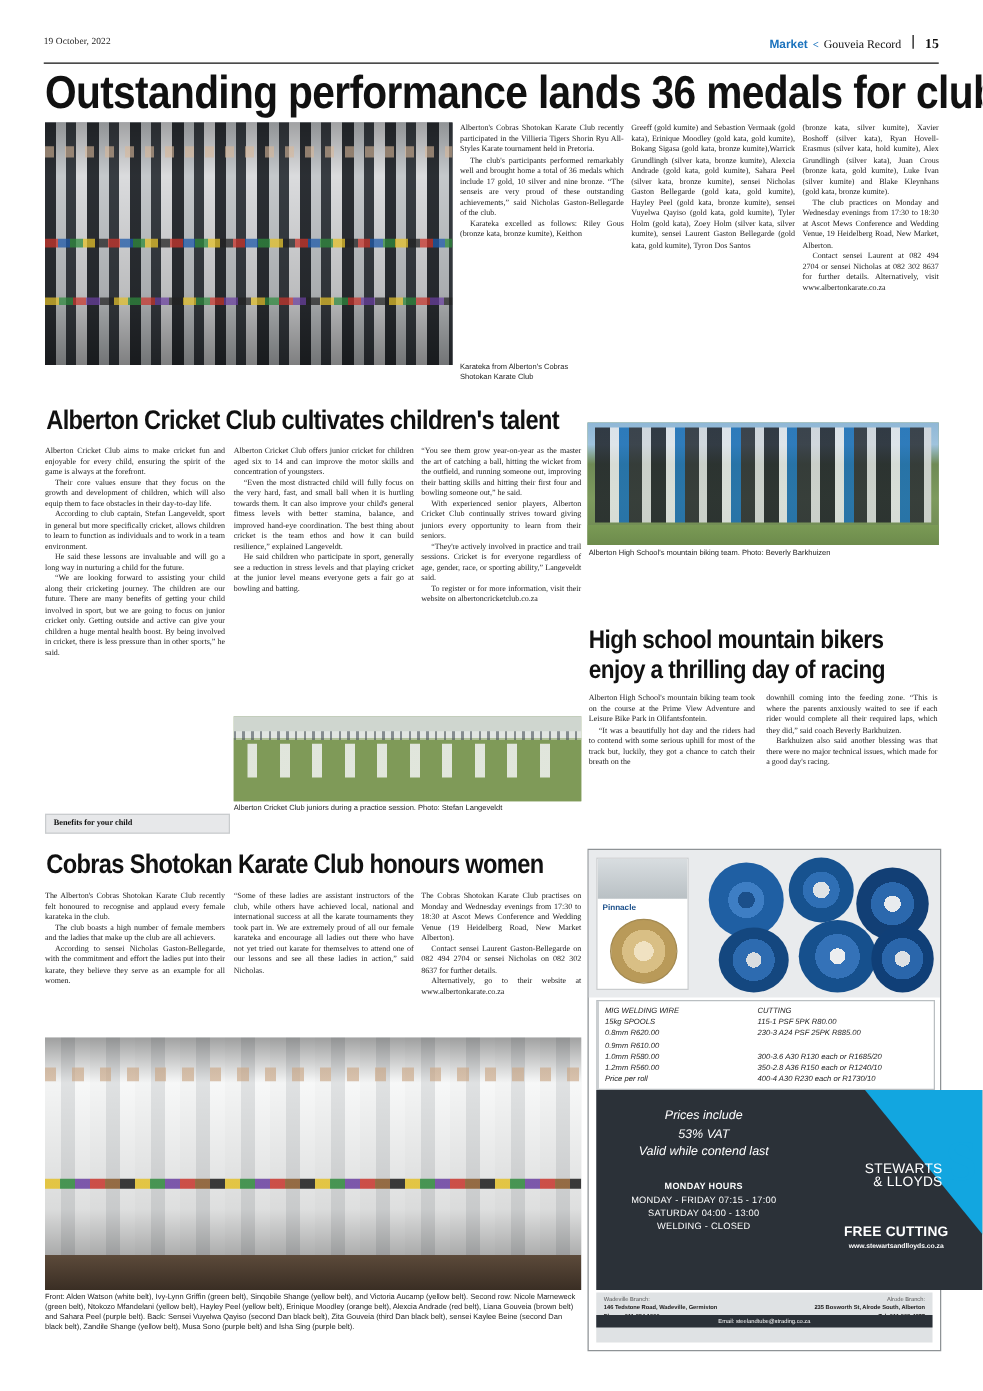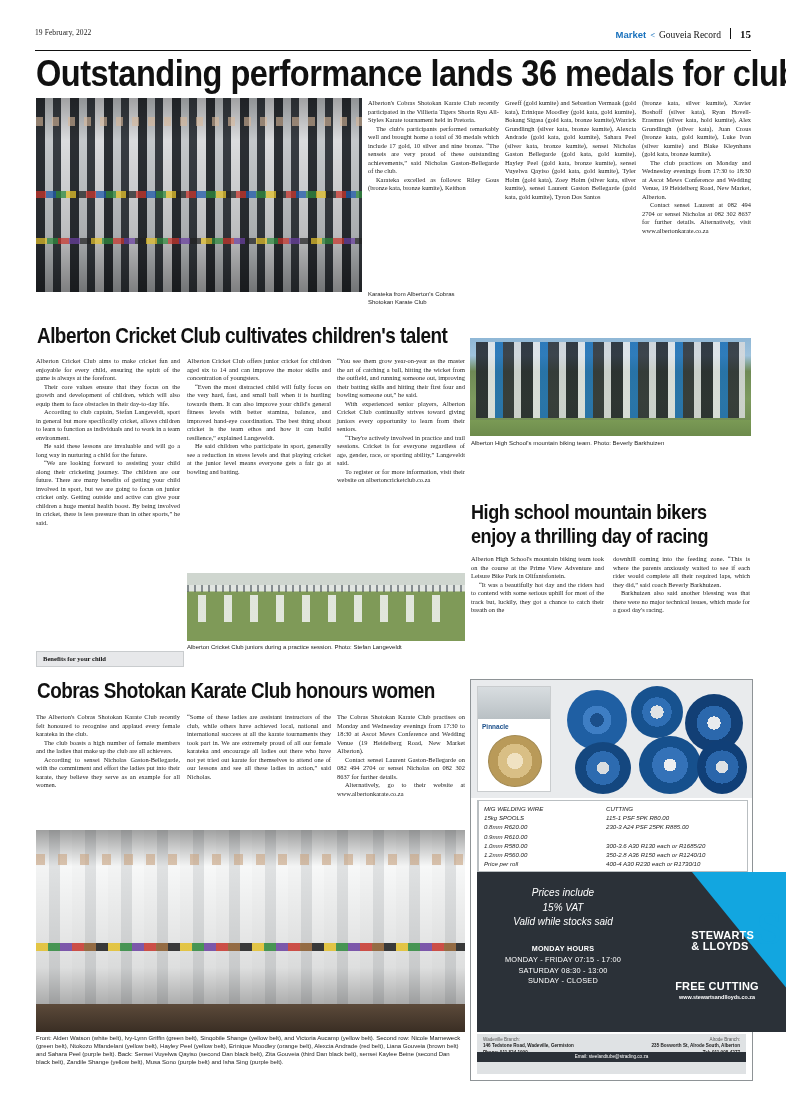--- a/index.html
+++ b/index.html
@@ -93,38 +93,38 @@
 
   .ad-dark{position:absolute;left:6px;top:192px;width:311px;height:160px;background:#2b3138;overflow:hidden;}
   .ad-dark .cyan{position:absolute;right:0;top:0;width:0;height:0;border-left:96px solid transparent;border-top:118px solid #12a6e0;}
   .ad-txt{position:absolute;font-family:"Liberation Sans",sans-serif;color:#fff;text-align:center;}
   .ad-prices{left:6px;top:14px;width:160px;font-size:10px;font-style:italic;line-height:1.45;}
   .ad-hours-t{left:6px;top:72px;width:160px;font-size:7.2px;font-weight:bold;letter-spacing:.3px;}
   .ad-hours{left:6px;top:83px;width:160px;font-size:7.4px;line-height:1.45;letter-spacing:.2px;}
   .ad-free{right:6px;top:108px;width:130px;font-size:11px;font-weight:bold;letter-spacing:.2px;text-align:center;}
   .ad-web{right:6px;top:122px;width:130px;font-size:5.4px;font-weight:bold;text-align:center;}
   .sl-name{position:absolute;right:34px;top:58px;font-family:"Liberation Sans",sans-serif;font-size:11px;
-      font-weight:bold;color:#fff;line-height:1.02;letter-spacing:.2px;margin-left:15px;}
+      font-weight:normal;color:#fff;line-height:1.02;text-align:right;letter-spacing:.2px;margin-left:15px;}
   .sl-s{position:absolute;right:6px;top:34px;font-family:"Liberation Serif",serif;font-size:46px;color:#12a6e0;font-weight:bold;line-height:1;}
 
   .ad-foot{position:absolute;left:6px;top:354px;width:269px;height:40px;background:#dfe2e4;}
   .ad-foot div{position:absolute;font-family:"Liberation Sans",sans-serif;font-size:4.6px;color:#1a1a1a;line-height:1.5;}
   .ad-foot .grey{color:#555;}
   .ad-band{position:absolute;left:6px;top:372px;width:269px;height:10px;background:#2b3138;}
   .ad-band span{position:absolute;left:0;right:0;top:2px;text-align:center;font-family:"Liberation Sans",sans-serif;font-size:4.6px;color:#fff;}
 
   .vline{position:absolute;background:#b9bec1;width:1px;}
 </style>
 </head>
 <body>
 
 <div class="page">
 
   <div class="masthead">
-    <div class="mast-date">19 February, 2022</div>
+    <div class="mast-date">19 October, 2022</div>
     <div class="mast-right">
       <span class="mast-sport">Market</span>
       <span class="mast-arrow">&lt;</span>
       <span class="mast-title">Gouveia Record</span>
       <span class="mast-sep"></span>
       <span class="mast-page">15</span>
     </div>
   </div>
   <div class="rule"></div>
 
@@ -263,28 +263,28 @@
           <div class="cell" style="left: 128px; top: 40.8px;">300-3.6 A30 R130 each or R1685/20</div>
           <div class="cell" style="left: 128px; top: 50px;">350-2.8 A36 R150 each or R1240/10</div>
           <div class="cell" style="left: 128px; top: 59.2px;">400-4 A30 R230 each or R1730/10</div>
         </div>
     </div>
 
     <div class="ad-dark">
       <div class="cyan"></div>
       <div class="ad-txt ad-prices">
         <div>Prices include</div>
-        <div>15% VAT</div>
-        <div>Valid while stocks said</div>
+        <div>53% VAT</div>
+        <div>Valid while contend last</div>
       </div>
       <div class="ad-txt ad-hours-t">MONDAY HOURS</div>
       <div class="ad-txt ad-hours" id="ad-hours">
           <div>MONDAY - FRIDAY 07:15 - 17:00</div>
-          <div>SATURDAY 08:30 - 13:00</div>
-          <div>SUNDAY - CLOSED</div>
+          <div>SATURDAY 04:00 - 13:00</div>
+          <div>WELDING - CLOSED</div>
         </div>
 
       <div class="sl-s">S</div>
       <div class="sl-name">
         <div>STEWARTS</div>
         <div>&amp; LLOYDS</div>
       </div>
       <div class="ad-txt ad-free">FREE CUTTING</div>
       <div class="ad-txt ad-web">www.stewartsandlloyds.co.za</div>
     </div>

